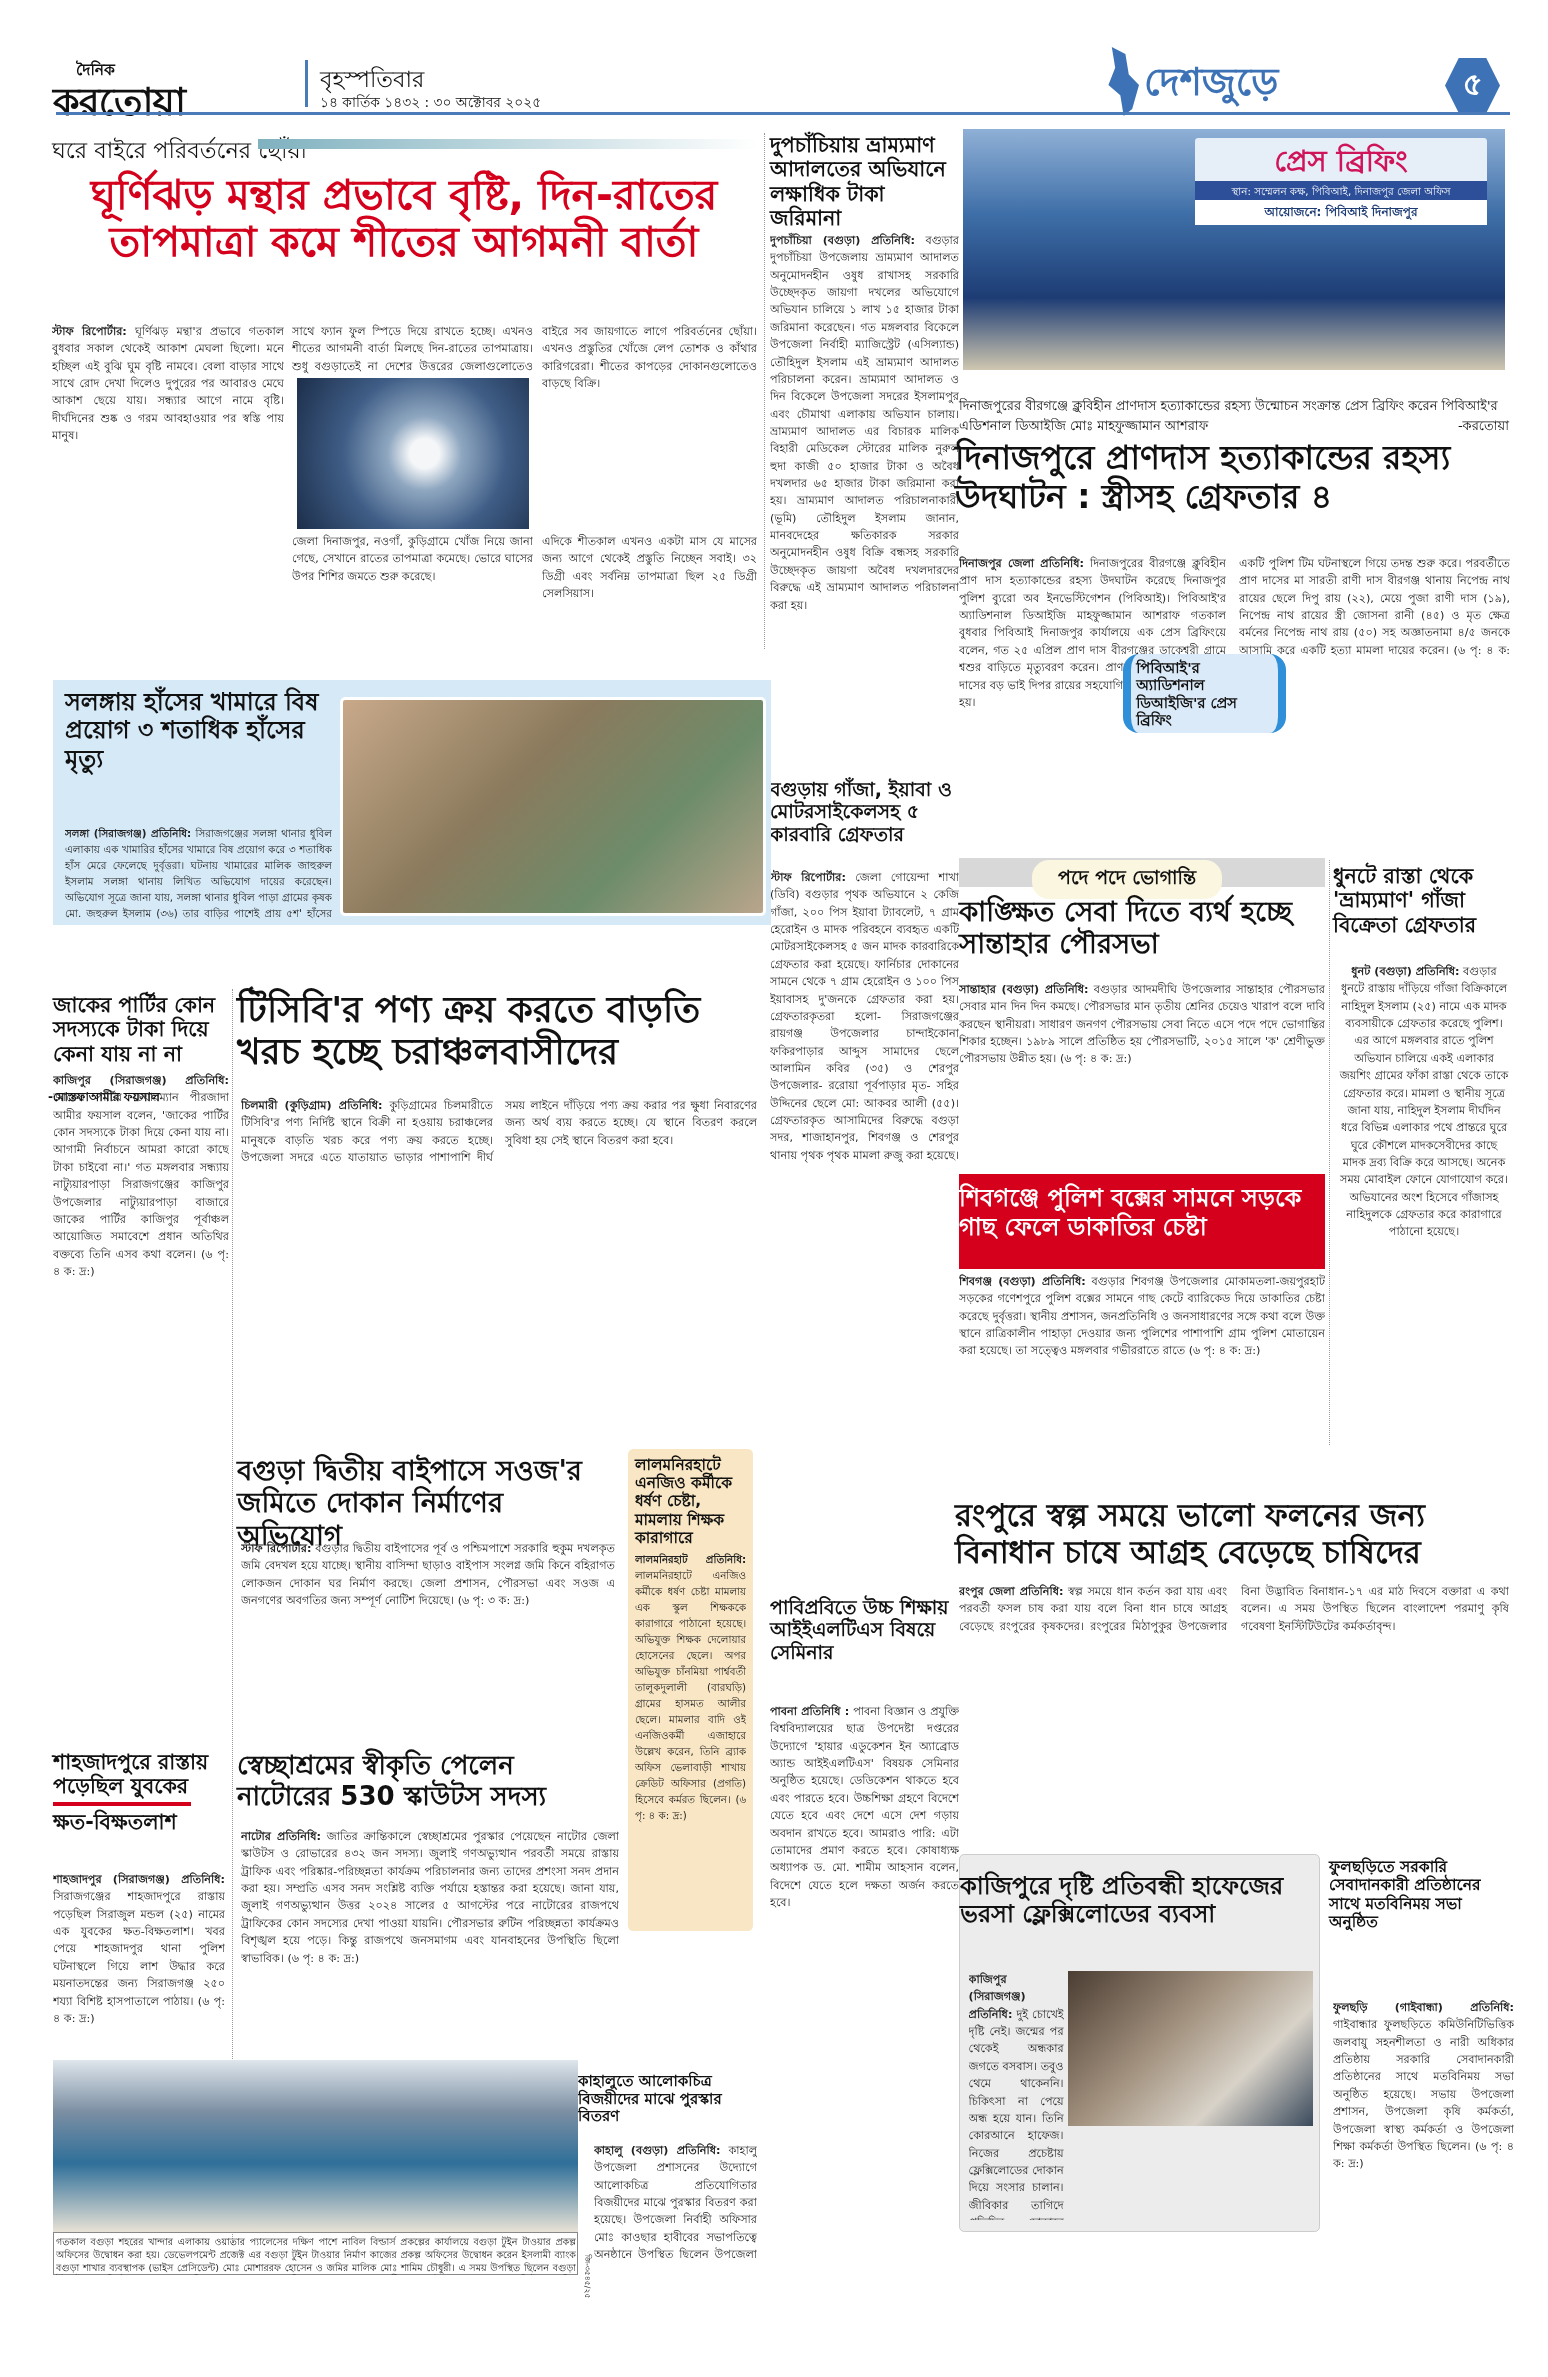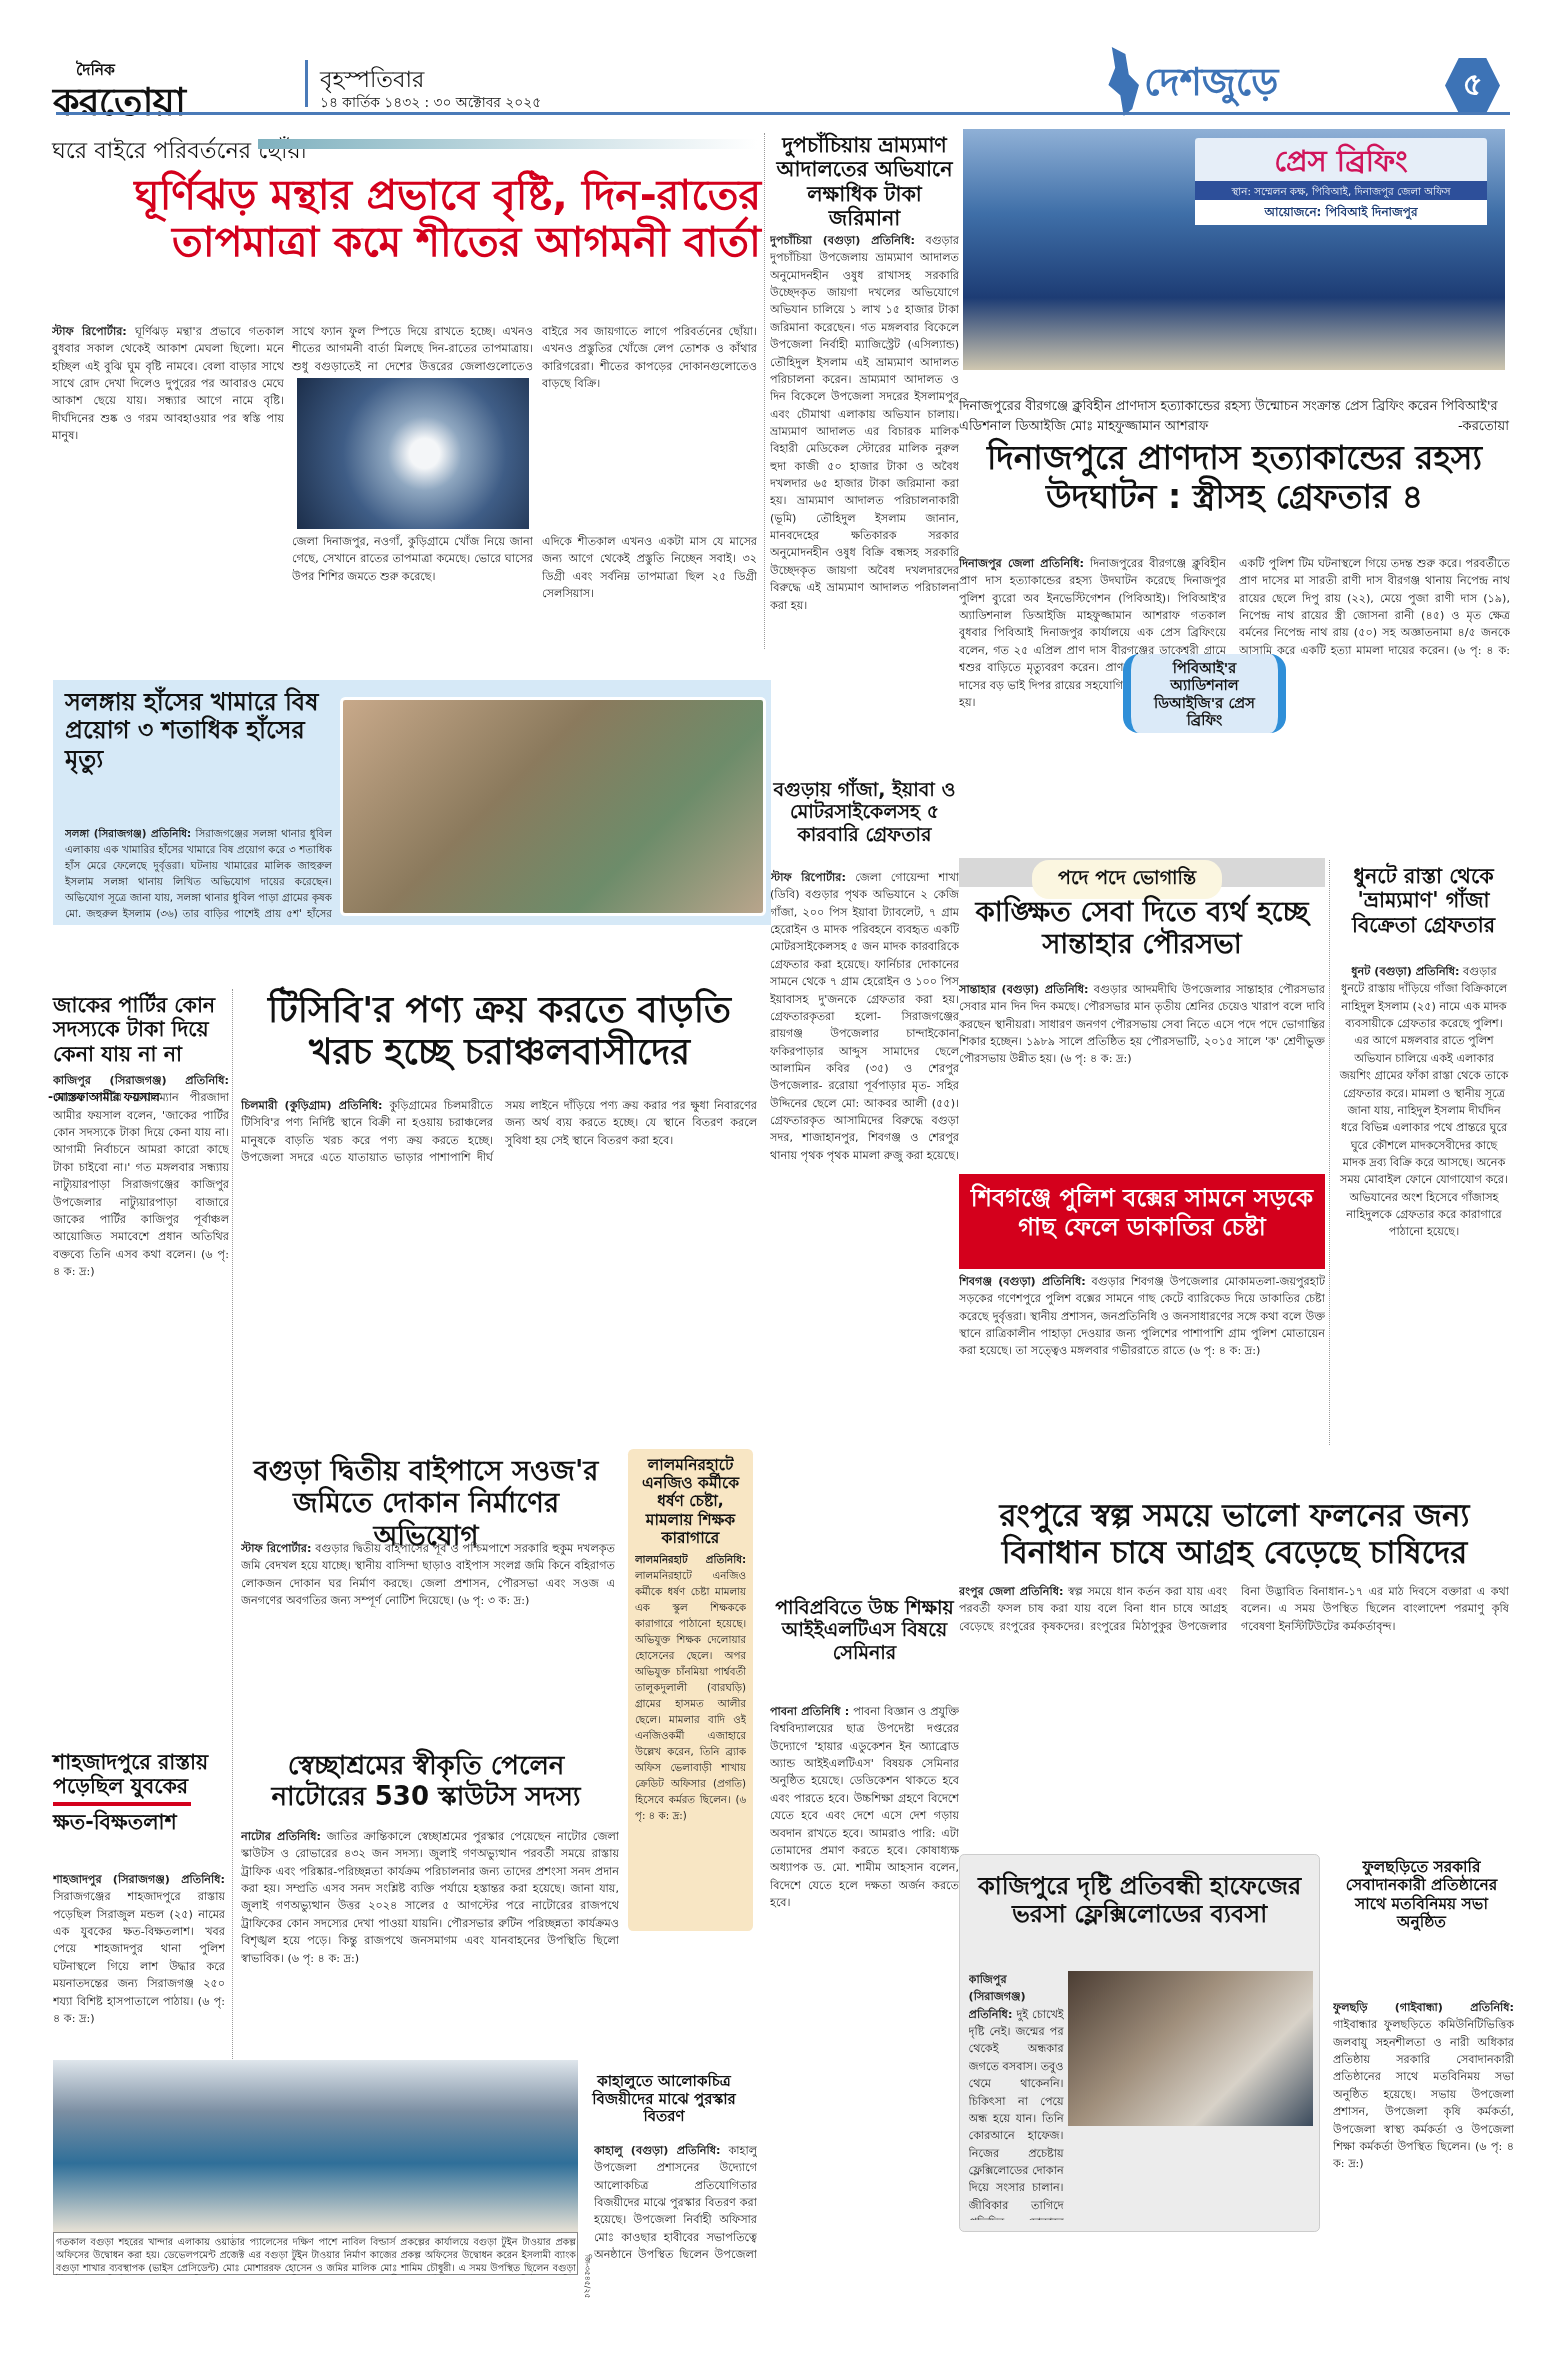--- a/index.html
+++ b/index.html
@@ -9,22 +9,22 @@
   .logo-small { left: 76px; top: 58px; font-size: 15.5px; font-weight: bold; }
   .logo-big { left: 53px; top: 72px; font-size: 38px; font-weight: 900; letter-spacing: -0.9px; }
   .vbar { left: 305px; top: 60px; width: 3.4px; height: 47px; background: #4a7ab8; }
   .dayname { left: 320px; top: 62px; font-size: 22.4px; }
   .datestr { left: 320px; top: 91px; font-size: 13.8px; }
   .section-logo { left: 1144px; top: 52px; font-size: 38px; font-weight: bold; color: #3d73b6; }
   .page-num { left: 1445px; top: 58px; width: 55px; height: 55px; background: #3d73b6; color: #fff; font-size: 31px; font-weight: bold; display: flex; align-items: center; justify-content: center; clip-path: polygon(25% 0, 75% 0, 100% 50%, 75% 100%, 25% 100%, 0 50%); }
   .map-icon { left: 1105px; top: 47px; width: 34px; height: 69px; background: #3d73b6; clip-path: polygon(20% 0, 60% 10%, 70% 40%, 100% 55%, 80% 90%, 55% 100%, 45% 70%, 10% 55%, 30% 30%); }
   .kicker { left: 52px; top: 133px; font-size: 22.4px; }
   .kicker-bar { left: 258px; top: 139px; width: 499px; height: 10.3px; background: linear-gradient(90deg, #7fb1bf, #fff); }
-  .headline-red { color: #d4001c; font-weight: bold; text-align: right; line-height: 1.15; }
-  .hl { font-weight: bold; text-align: center; line-height: 1.18; }
+  .headline-red { color: #d4001c; font-weight: bold; text-align: center; line-height: 1.15; }
+  .hl { font-weight: bold; line-height: 1.18; }
   .body { font-size: 11.2px; line-height: 1.55; text-align: justify; color: #222; }
   .col { overflow: hidden; }
   .photo { background: #8a9bb0; overflow: hidden; }
   .caption { font-size: 13px; line-height: 1.5; }
   .dotted-v { border-left: 0.9px dotted #999; }
   .box-blue { background: #d6e9f7; }
   .box-cream { background: #f8e6c4; border-radius: 5.2px; }
   .box-grey { background: #ececec; border-radius: 5.2px; border: 0.9px solid #ccc; }
   .red-banner { background: #d4001c; color: #fff; }
   .tag-pill { background: #fbf6e0; border-radius: 17px; padding: 3.4px 26px; font-weight: bold; font-size: 19px; }

